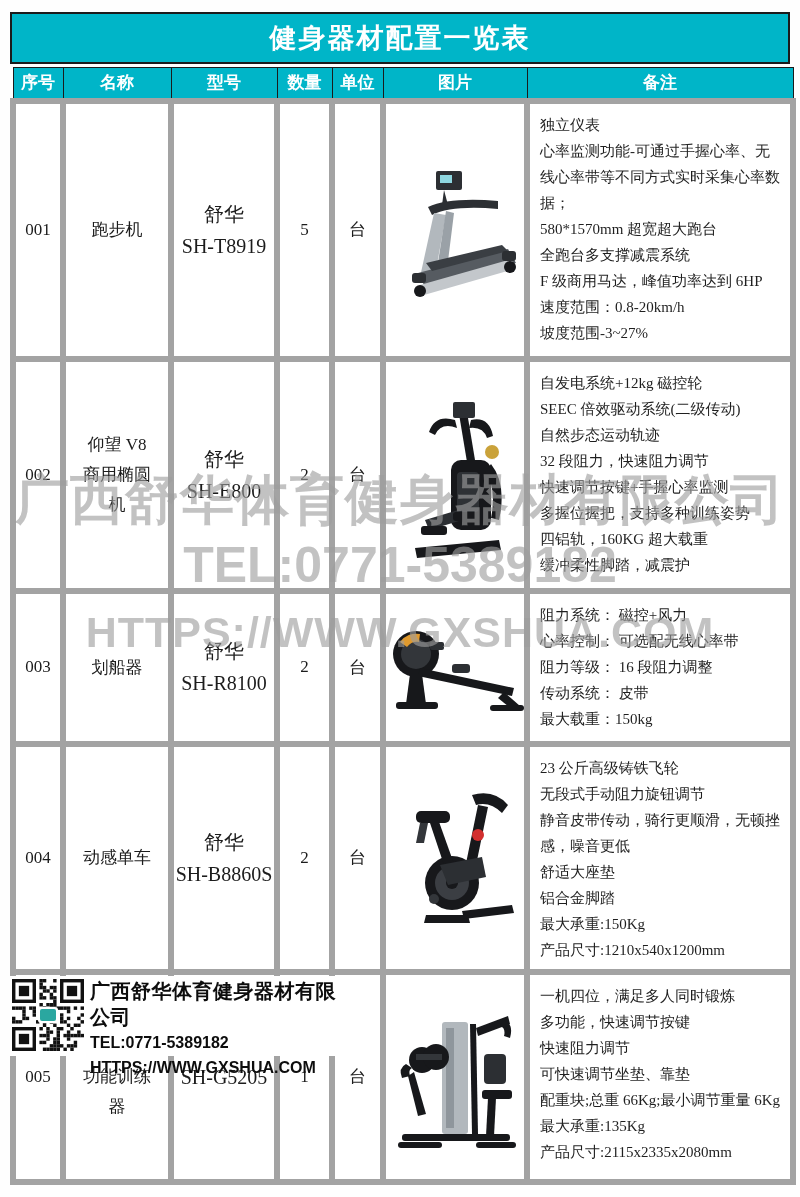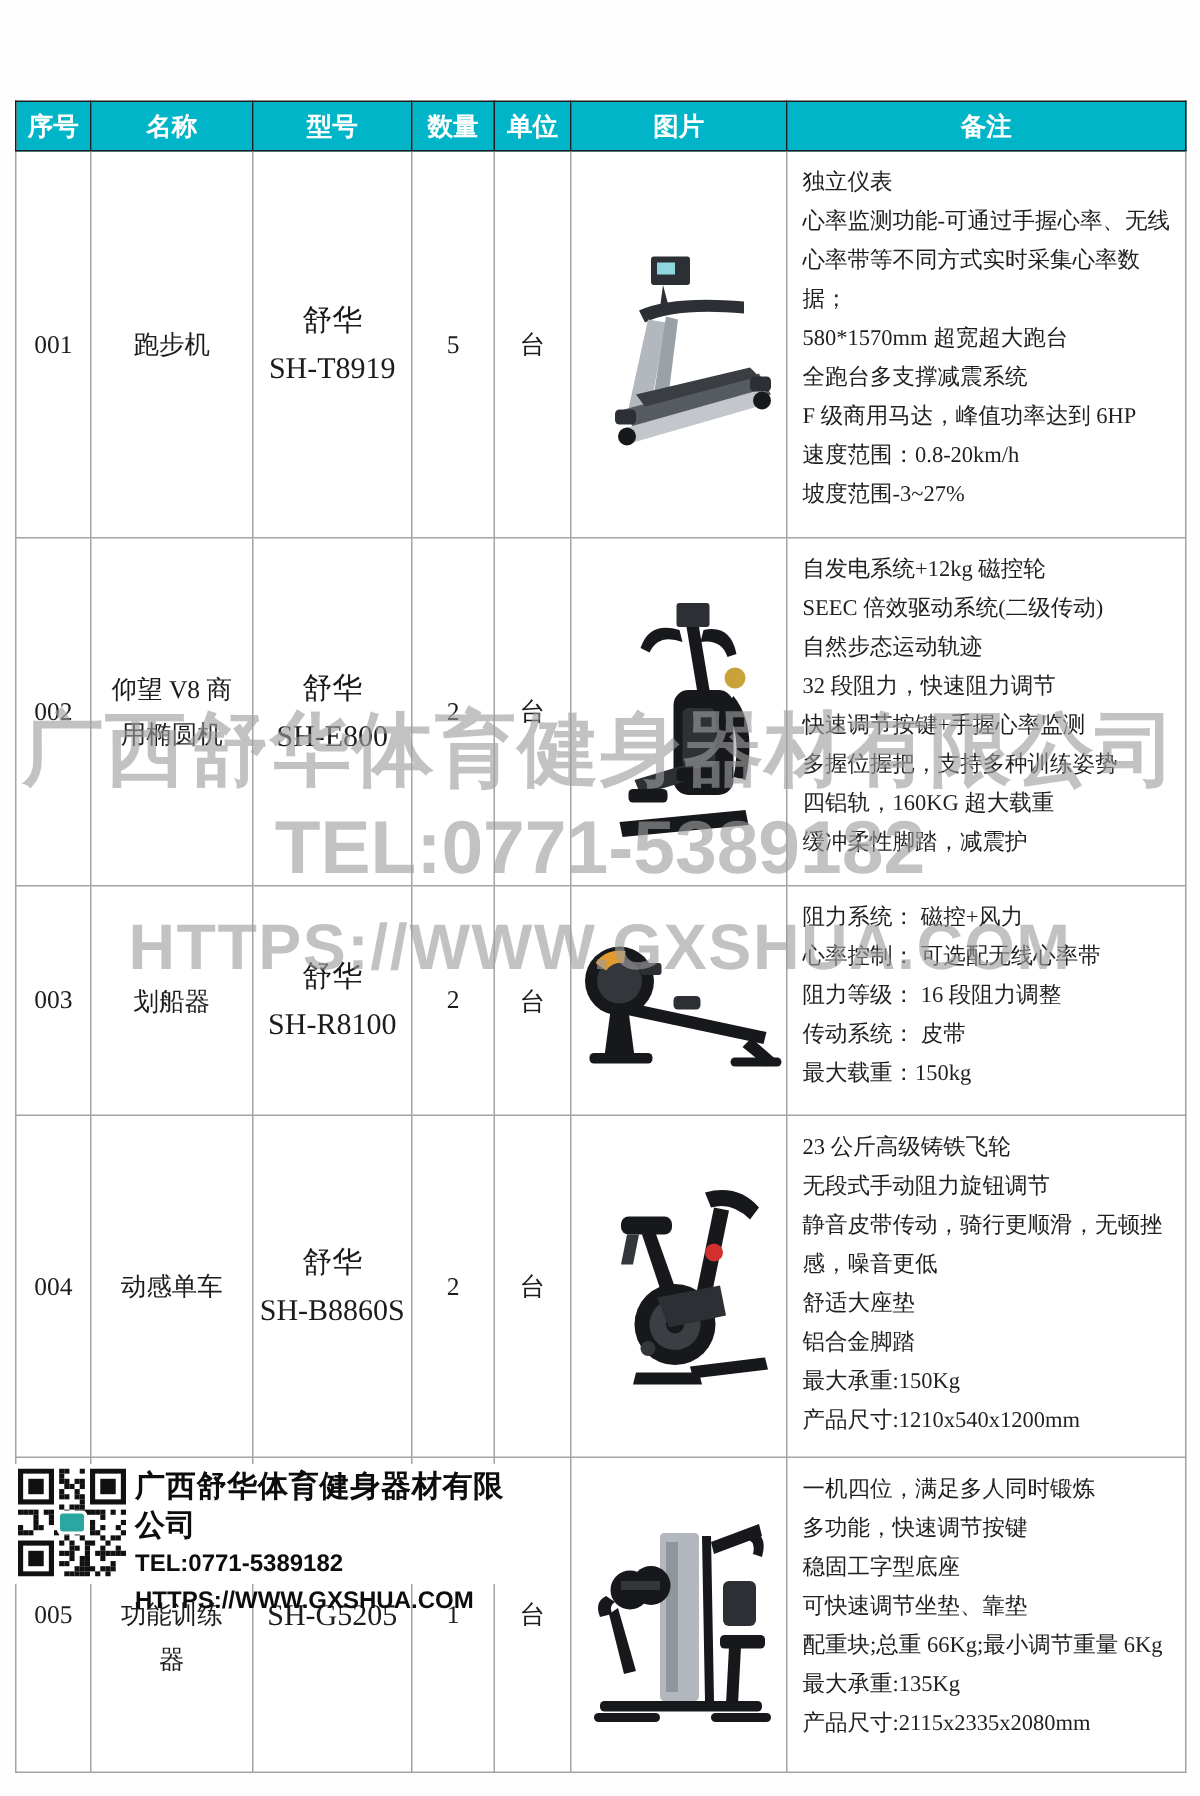--- a/index.html
+++ b/index.html
@@ -6,21 +6,21 @@
   .page{position:relative;width:800px;height:1197px;background:#fefefe;overflow:hidden;
         font-family:"Liberation Serif","DejaVu Serif",serif;color:#1c1c1c;}
   
   .title-band{position:absolute;left:10px;top:12px;width:780px;height:52px;box-sizing:border-box;
               background:#00b5c8;border:2px solid #1b1b1b;display:flex;align-items:center;justify-content:center;}
   .title-band h1{margin:0;font-family:"Liberation Sans","DejaVu Sans",sans-serif;
                  font-size:27px;font-weight:bold;color:#ffffff;letter-spacing:2px;}
   
   table.spec{position:absolute;left:10px;top:67px;width:780px;border-collapse:collapse;table-layout:fixed;
              background:#ffffff;}
-  table.spec td,table.spec th{border:1px solid #a3a3a3;box-sizing:border-box;padding:0;}
+  table.spec td,table.spec th{border:6px solid #a3a3a3;box-sizing:border-box;padding:0;}
   table.spec tr.head th{background:#00b5c8;color:#ffffff;height:33px;
         font-family:"Liberation Sans","DejaVu Sans",sans-serif;font-size:17px;font-weight:bold;border:1px solid #1b1b1b;}
   td{vertical-align:middle;text-align:center;font-size:17px;}
   tr.r1{height:258px;} tr.r2{height:232px;} tr.r3{height:153px;} tr.r4{height:228px;} tr.r5{height:210px;}
   .c-model .model-line{line-height:32px;font-size:20px;}
   .c-notes{vertical-align:top;text-align:left;padding:8px 6px 4px 10px !important;}
   .c-notes .note-line{font-size:15px;line-height:26px;color:#1f1f1f;}
   .c-img{vertical-align:middle;text-align:center;}
   
   .watermark{position:absolute;left:0;top:0;width:800px;height:1197px;pointer-events:none;z-index:5;
@@ -36,20 +36,23 @@
   .ov-text{font-family:"Liberation Sans","DejaVu Sans",sans-serif;font-weight:bold;color:#0d0d0d;padding-top:2px;}
   .ov-company{font-size:20px;line-height:26px;letter-spacing:0.5px;}
   .ov-tel,.ov-url{font-size:16px;line-height:25px;}
   svg .metal{fill:#b2b8bd;} svg .dark{fill:#2c2f33;} svg .black{fill:#17181b;}
 </style>
 </head>
 <body>
 
 <div class="page">
 
+  <div class="title-band">
+    <h1>健身器材配置一览表</h1>
+  </div>
 
   <table class="spec">
     <colgroup>
       <col style="width:50px">
         <col style="width:108px">
         <col style="width:106px">
       <col style="width:55px">
         <col style="width:51px">
         <col style="width:144px">
         <col style="width:266px">
@@ -232,21 +235,21 @@
           <rect x="90" y="96" width="30" height="9" rx="3" class="black"></rect>
           <path d="M96 104 L94 142 L102 142 L104 104 Z" class="black"></path>
           <rect x="10" y="140" width="108" height="7" rx="3" class="black"></rect>
           <rect x="84" y="148" width="40" height="6" rx="3" class="black"></rect>
           <rect x="6" y="148" width="44" height="6" rx="3" class="black"></rect>
         </svg>
       </td>
       <td class="c-notes">
             <div class="note-line">一机四位，满足多人同时锻炼</div>
             <div class="note-line">多功能，快速调节按键</div>
-            <div class="note-line">稳固工字型底座</div>
+            <div class="note-line">快速阻力调节</div>
             <div class="note-line">可快速调节坐垫、靠垫</div>
             <div class="note-line">配重块;总重 66Kg;最小调节重量 6Kg</div>
             <div class="note-line">最大承重:135Kg</div>
             <div class="note-line">产品尺寸:2115x2335x2080mm</div>
           </td>
     </tr>
   </tbody>
     </table>
 
   <div class="watermark">

